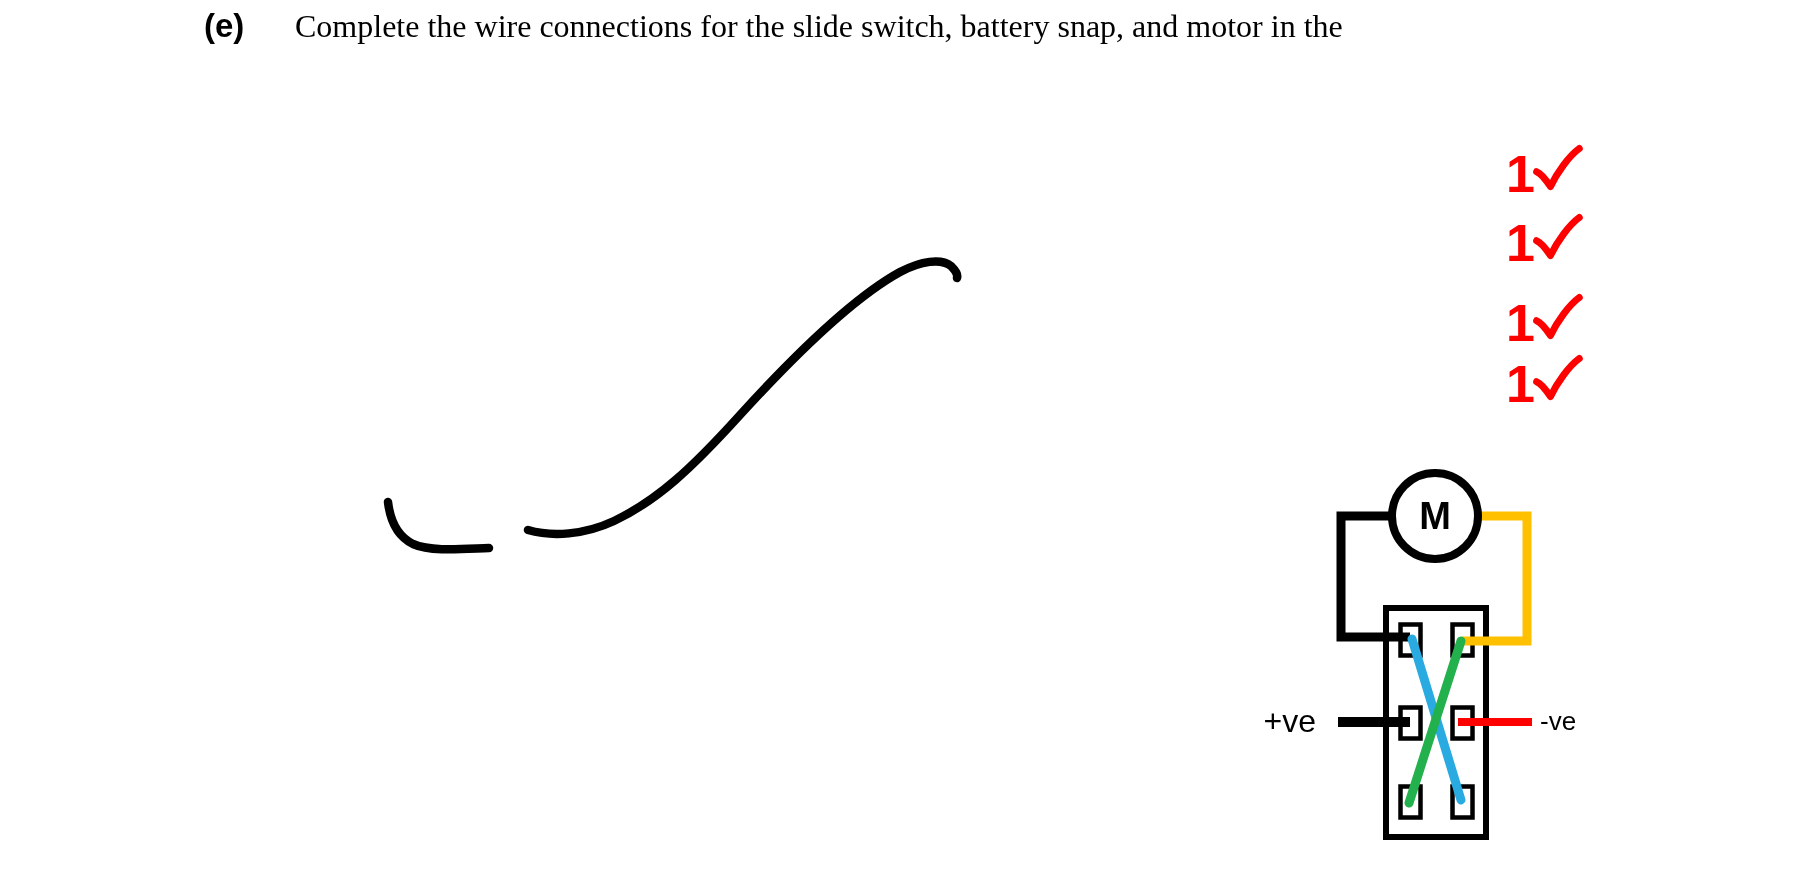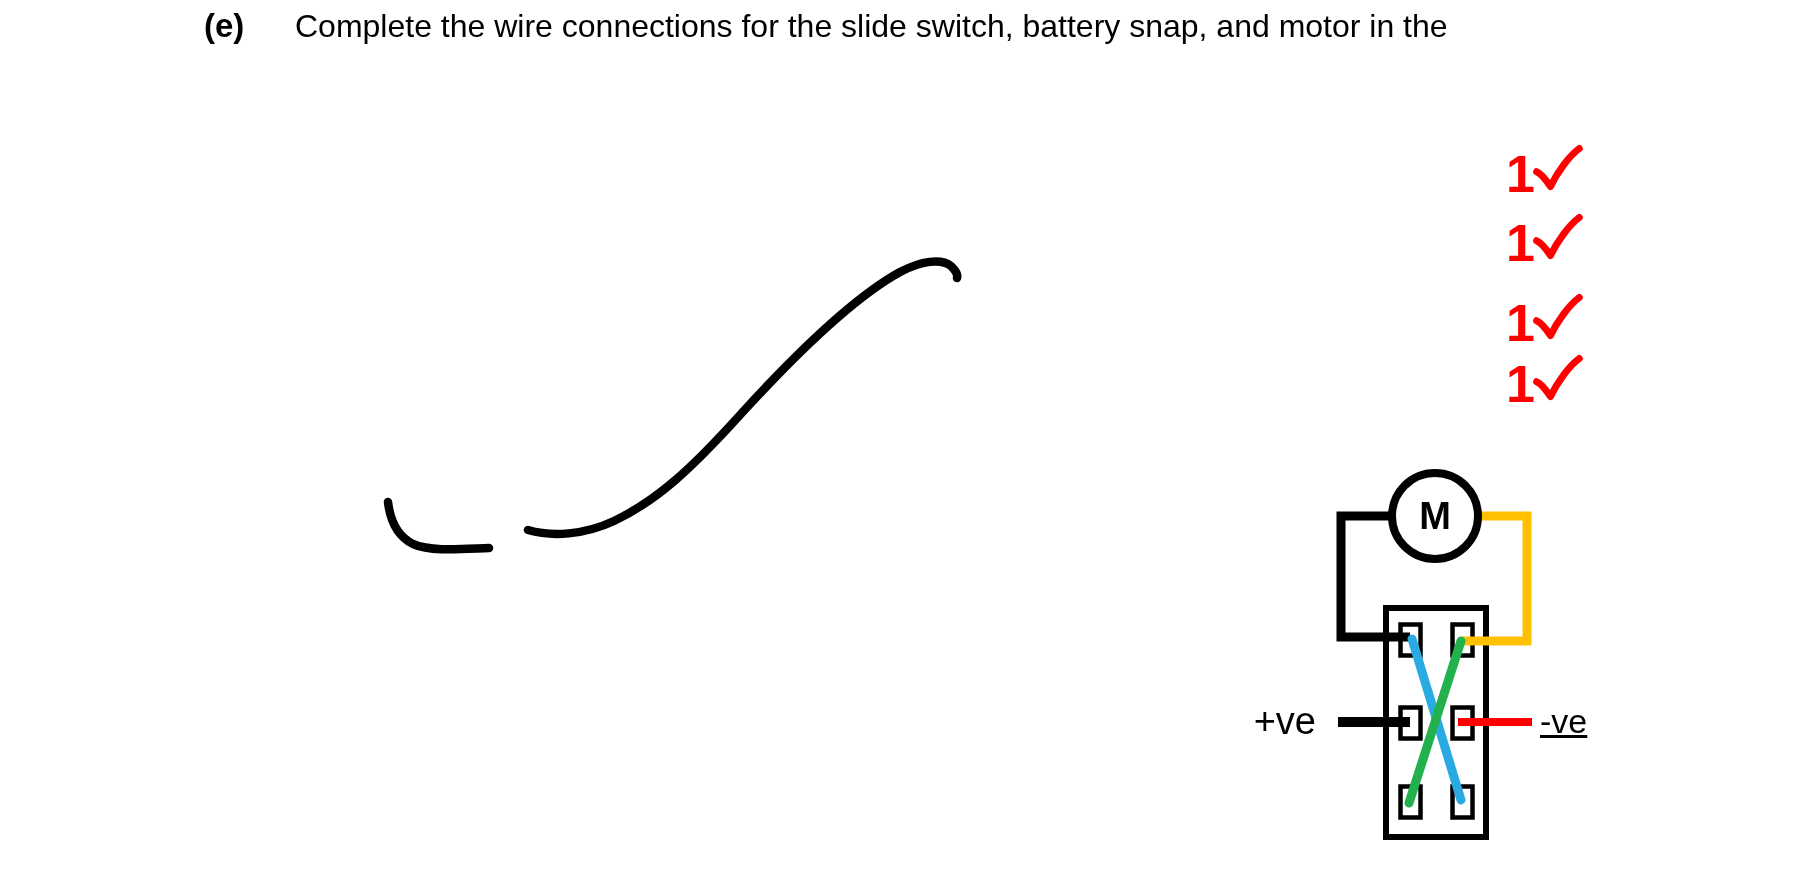--- a/index.html
+++ b/index.html
@@ -25,21 +25,21 @@
     font-weight: 700;
     white-space: nowrap;
   }
   .q-text {
     position: absolute;
     left: 295px;
     top: 6px;
     font-size: 32px;
     line-height: 40px;
   }
-  .q-text div { white-space: nowrap; }
+  .q-text div { white-space: nowrap; font-family: Liberation Serif, serif; }
 
   
   .mark {
     position: absolute;
     left: 1506px;
     display: flex;
     align-items: flex-start;
   }
   .mark-num {
     font-size: 52px;
@@ -77,32 +77,31 @@
     font-size: 38px;
     line-height: 46px;
     font-weight: 700;
   }
   .pos-label {
     position: absolute;
     left: 1238px;
     top: 700px;
     width: 78px;
     text-align: right;
-    font-size: 38px;
+    font-size: 32px;
     line-height: 42px;
   }
   .neg-label {
     position: absolute;
     left: 1540px;
     top: 700px;
     width: 90px;
     text-align: left;
-    font-size: 34px;
+    font-size: 26px;
     line-height: 42px;
-    text-decoration: underline;
   }
 </style>
 </head>
 <body>
 
 <span class="q-label">(e)</span>
 <div class="q-text">
   <div>Complete the wire connections for the slide switch, battery snap, and motor in the</div>
 </div>
 

